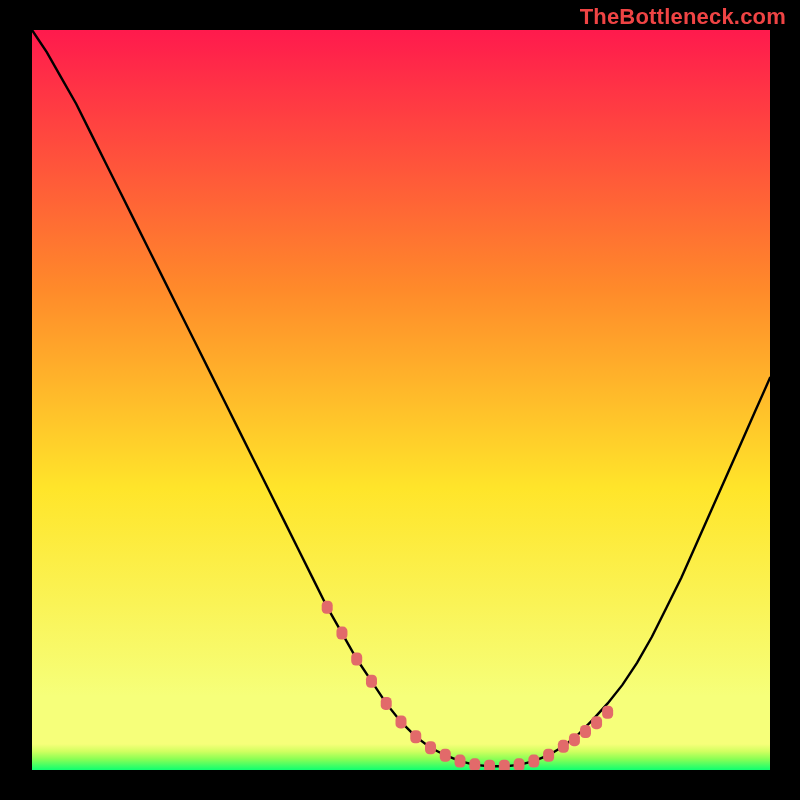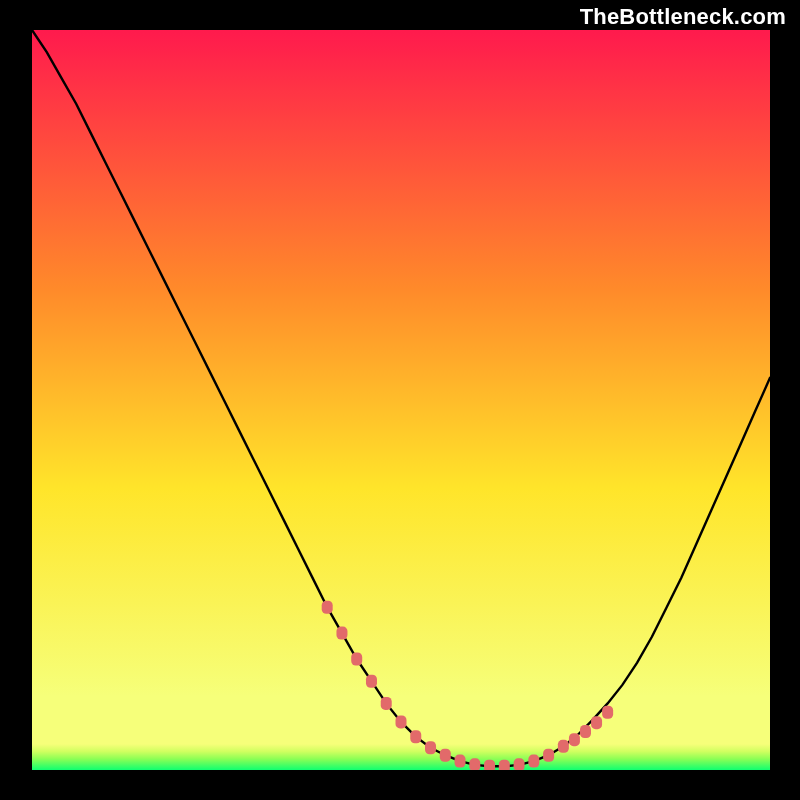--- a/index.html
+++ b/index.html
@@ -7,21 +7,21 @@
   .frame {
     position: relative;
     width: 800px;
     height: 800px;
     background: #000;
   }
   .watermark {
     position: absolute;
     top: 4px;
     right: 14px;
-    color: #ffffff;
+    color: #ef4444;
     font-family: Arial, Helvetica, sans-serif;
     font-size: 22px;
     font-weight: bold;
     letter-spacing: 0.2px;
     z-index: 10;
   }
   .plot-wrap {
     position: absolute;
     left: 32px;
     top: 30px;

